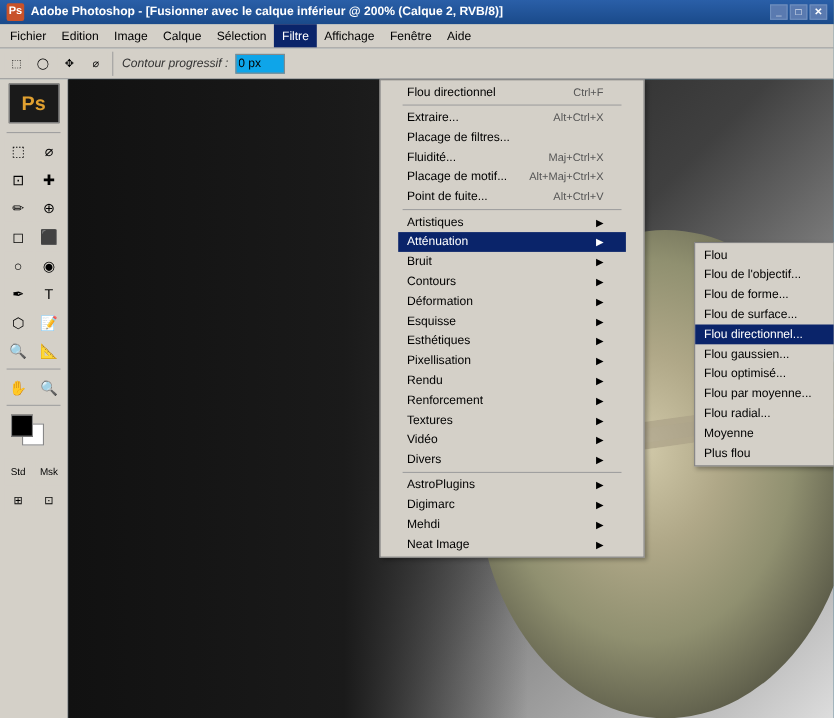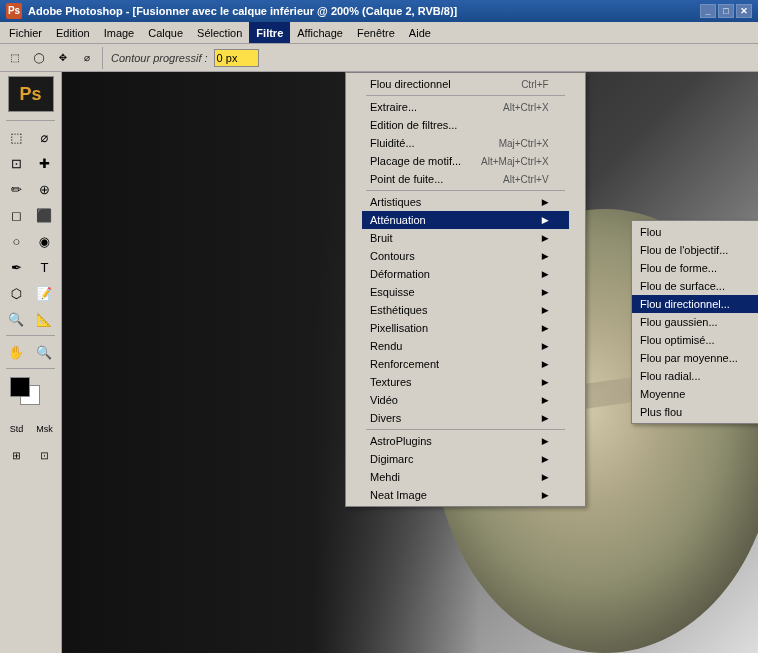--- a/index.html
+++ b/index.html
@@ -66,21 +66,20 @@
       cursor: pointer;
       font-size: 11px;
       color: #000;
       height: 100%;
       display: flex;
       align-items: center;
     }
     .menu-item:hover, .menu-item.active {
       background: #0a246a;
       color: white;
-      font-weight: bold;
     }
     .menu-item.active {
       background: #0a246a;
       color: white;
     }
 
     
     #toolbar {
       background: #d4d0c8;
       height: 28px;
@@ -112,21 +111,21 @@
       color: #333;
       padding: 0 3px;
       font-style: italic;
     }
     .toolbar-input {
       width: 45px;
       height: 18px;
       border: 1px solid #888;
       font-size: 11px;
       padding: 0 2px;
-      background: #fde047;
+      background: #0ea5e9;
     }
 
     
     #main-layout {
       display: flex;
       height: calc(653px - 22px - 22px - 28px);
     }
 
     
     #toolbox {
@@ -340,21 +339,21 @@
       <div class="menu-entry">
         <span>Flou directionnel</span>
         <span class="shortcut">Ctrl+F</span>
       </div>
       <div class="menu-separator"></div>
       <div class="menu-entry">
         <span>Extraire...</span>
         <span class="shortcut">Alt+Ctrl+X</span>
       </div>
       <div class="menu-entry">
-        <span>Edition de filtres...</span>
+        <span>Placage de filtres...</span>
       </div>
       <div class="menu-entry">
         <span>Fluidité...</span>
         <span class="shortcut">Maj+Ctrl+X</span>
       </div>
       <div class="menu-entry">
         <span>Placage de motif...</span>
         <span class="shortcut">Alt+Maj+Ctrl+X</span>
       </div>
       <div class="menu-entry">

